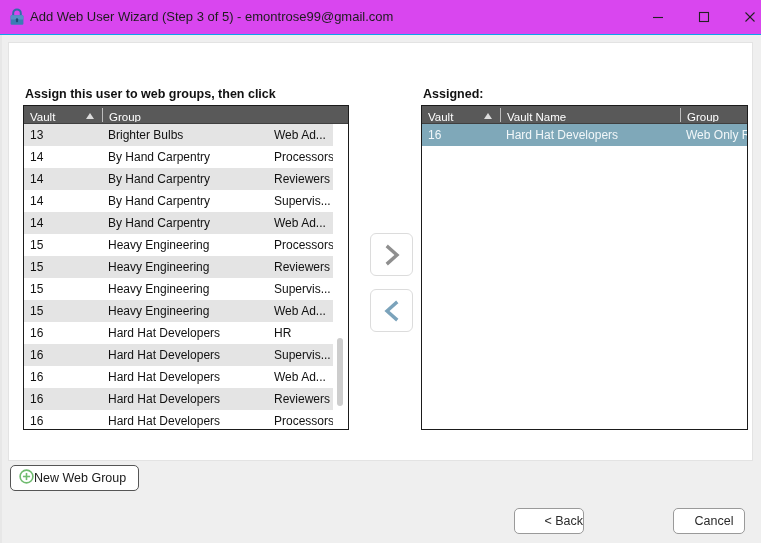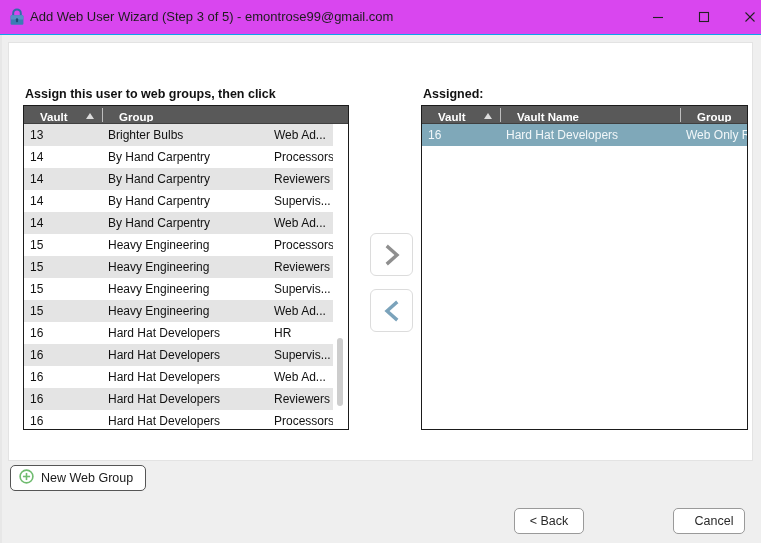--- a/index.html
+++ b/index.html
@@ -52,22 +52,22 @@
   }
   .listbox.left{left:14px;top:62px;width:326px;height:325px;}
   .listbox.right{left:412px;top:62px;width:327px;height:325px;}
 
   .lhead{
     display:flex;height:18px;background:#595959;color:#ffffff;
     font-size:11.5px;align-items:center;box-sizing:border-box;
     border-bottom:1px solid #3f3f3f;
   }
   .lhead .hc{
-    position:relative;height:14px;line-height:18px;padding-left:16px;
-    box-sizing:border-box;white-space:nowrap;overflow:hidden;font-weight:bold;
+    position:relative;height:14px;line-height:18px;padding-left:6px;
+    box-sizing:border-box;white-space:nowrap;overflow:hidden;
   }
   .hc.sep{border-left:1px solid #bdbdbd;}
   .sorttri{
     position:absolute;right:8px;top:5px;
     width:0;height:0;border-left:4px solid transparent;border-right:4px solid transparent;
     border-bottom:6px solid #dcdcdc;
   }
   .rows{position:relative;height:306px;overflow:hidden;}
   .row{display:flex;height:22px;align-items:flex-start;background:#ffffff;}
   .row.alt{background:#e4e4e4;}
@@ -98,33 +98,33 @@
     position:absolute;width:41px;height:41px;background:#ffffff;
     border:1px solid #dcdcdc;border-radius:6px;
     display:flex;align-items:center;justify-content:center;cursor:default;
   }
   .xferbtn.add{left:361px;top:190px;}
   .xferbtn.remove{left:361px;top:246px;}
 
   
   .newgroup{
     position:absolute;left:10px;top:465px;height:26px;
-    display:flex;align-items:center;gap:7px;padding:0 12px 0 8px;
+    display:flex;align-items:center;padding:0 12px 0 8px;
     background:#ffffff;border:1px solid #555;border-radius:5px;
     font-size:12.5px;color:#1a1a1a;cursor:default;box-sizing:border-box;
   }
 
   
   .navbtn{
     position:absolute;top:508px;height:26px;width:70px;
     background:#ffffff;border:1px solid #9a9a9a;border-radius:5px;
     font-size:12.5px;color:#2a2a2a;font-family:"Liberation Sans",sans-serif;
     cursor:default;padding:0;
   }
-  .navbtn.back{left:514px;}
+  .navbtn.back{left:514px;text-align:right;}
   .navbtn.next{left:590px;}
   .navbtn.cancel{left:673px;width:72px;padding-left:10px;}
 
   .edgeline{position:absolute;left:0;top:34px;width:2px;height:509px;background:#e7e7e7;}
 </style>
 </head>
 <body>
 
 <div class="window">
 

